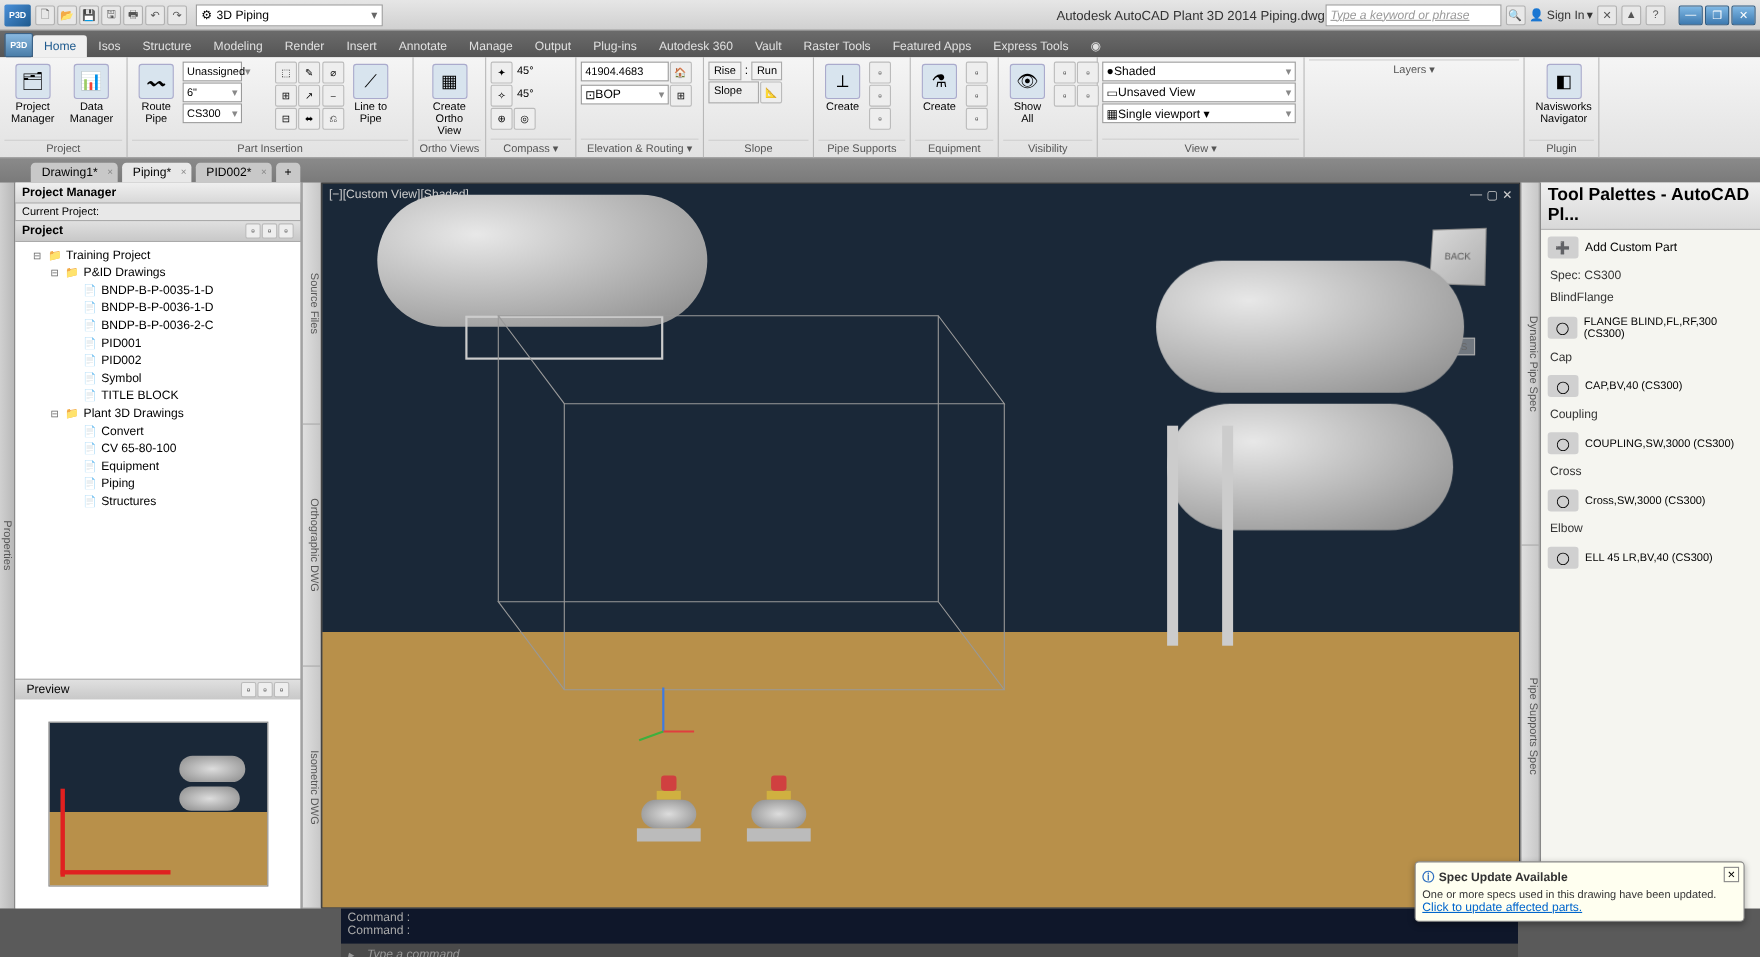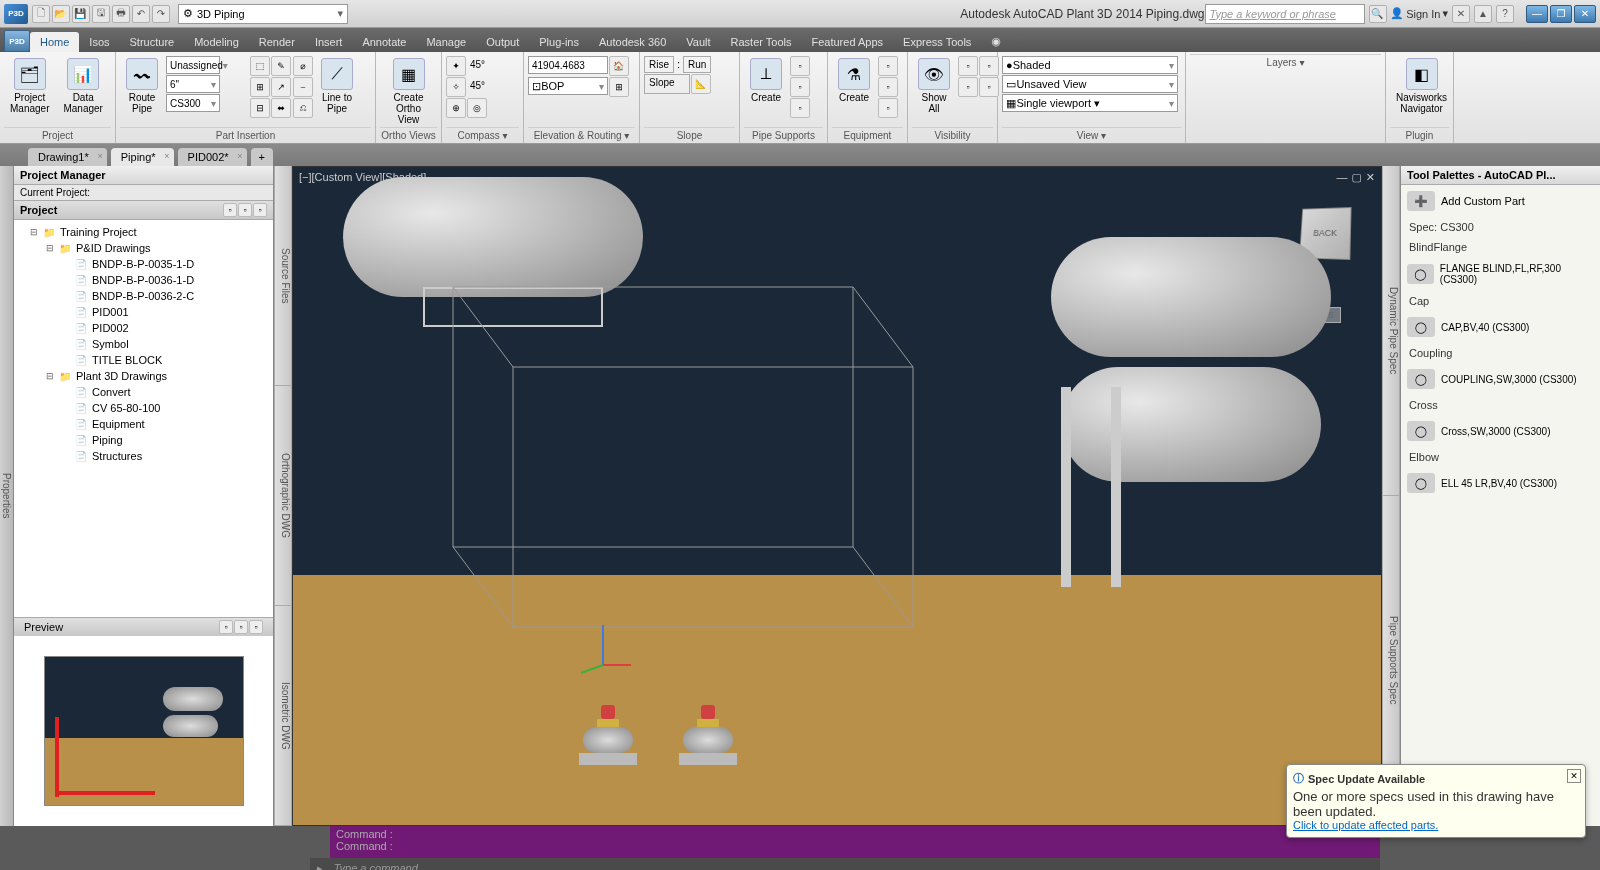--- a/index.html
+++ b/index.html
@@ -80,37 +80,37 @@
 .vp-ctrl{position:absolute;top:4px;right:6px;display:flex;gap:4px;}
 .vp-ctrl span{color:#ccc;cursor:pointer;font-size:11px;}
 .vcube{position:absolute;top:40px;right:30px;width:52px;height:52px;background:linear-gradient(135deg,#d8d8d8,#b0b0b0);border:1px solid #888;display:flex;align-items:center;justify-content:center;font-size:9px;color:#555;transform:perspective(200px) rotateY(-15deg) rotateX(10deg);}
 .wcs-badge{position:absolute;top:140px;right:40px;background:rgba(200,200,200,0.5);border:1px solid #aaa;padding:2px 6px;font-size:9px;color:#666;}
 .axis{position:absolute;bottom:150px;left:280px;width:60px;height:60px;}
 .cyl-obj{position:absolute;background:radial-gradient(ellipse at 30% 30%,#e8e8e8,#888);border-radius:50%/30%;}
 .pump{position:absolute;bottom:60px;width:80px;height:60px;}
 
 
 .tp{width:200px;background:#e8e8e8;display:flex;flex-direction:column;border-left:1px solid #888;}
-.tp-hdr{background:linear-gradient(to bottom,#f0f0f0,#d8d8d8);padding:3px 6px;font-size:11px;font-weight:bold;border-bottom:1px solid #aaa;}
+.tp-hdr{background:linear-gradient(to bottom,#f0f0f0,#d8d8d8);padding:3px 6px;font-size:16px;font-weight:bold;border-bottom:1px solid #aaa;}
 .tp-body{flex:1;background:#f5f5f0;overflow:auto;}
 .tp-row{display:flex;align-items:center;gap:6px;padding:6px;cursor:pointer;}
 .tp-row .ic{width:28px;height:20px;background:#d0d0d0;border-radius:3px;display:flex;align-items:center;justify-content:center;}
 .tp-cat{padding:4px 8px;font-size:11px;color:#333;}
 
 
 .cmd-area{height:52px;background:#5a5a5a;position:relative;}
 .cmd-body{position:absolute;left:310px;right:220px;top:0;bottom:0;display:flex;flex-direction:column;}
-.cmd-hist{flex:1;background:#701a75;color:#aaa;padding:2px 6px;font-size:11px;font-family:Consolas,monospace;margin-left:20px;}
+.cmd-hist{flex:1;background:#0f172a;color:#aaa;padding:2px 6px;font-size:11px;font-family:Consolas,monospace;}
 .cmd-input{height:20px;background:#4a4a4a;color:#999;padding:2px 6px;display:flex;align-items:center;gap:6px;font-style:italic;}
 
 
 .notif{position:absolute;right:14px;bottom:32px;width:300px;background:#fffff0;border:1px solid #888;border-radius:4px;padding:6px;box-shadow:0 2px 6px rgba(0,0,0,0.3);z-index:100;}
 .notif-title{font-weight:bold;color:#333;display:flex;align-items:center;gap:4px;}
 .notif-close{position:absolute;top:4px;right:4px;width:14px;height:14px;border:1px solid #888;display:flex;align-items:center;justify-content:center;font-size:9px;cursor:pointer;}
-.notif-body{margin-top:3px;font-size:13px;color:#333;}
+.notif-body{margin-top:3px;font-size:10px;color:#333;}
 .notif-link{color:#0066cc;text-decoration:underline;cursor:pointer;}
 </style>
 </head>
 <body>
 
 <div class="titlebar">
   <div class="logo">P3D</div>
   <div class="qat">
     <div class="qat-btn">🗋</div>
     <div class="qat-btn">📂</div>

